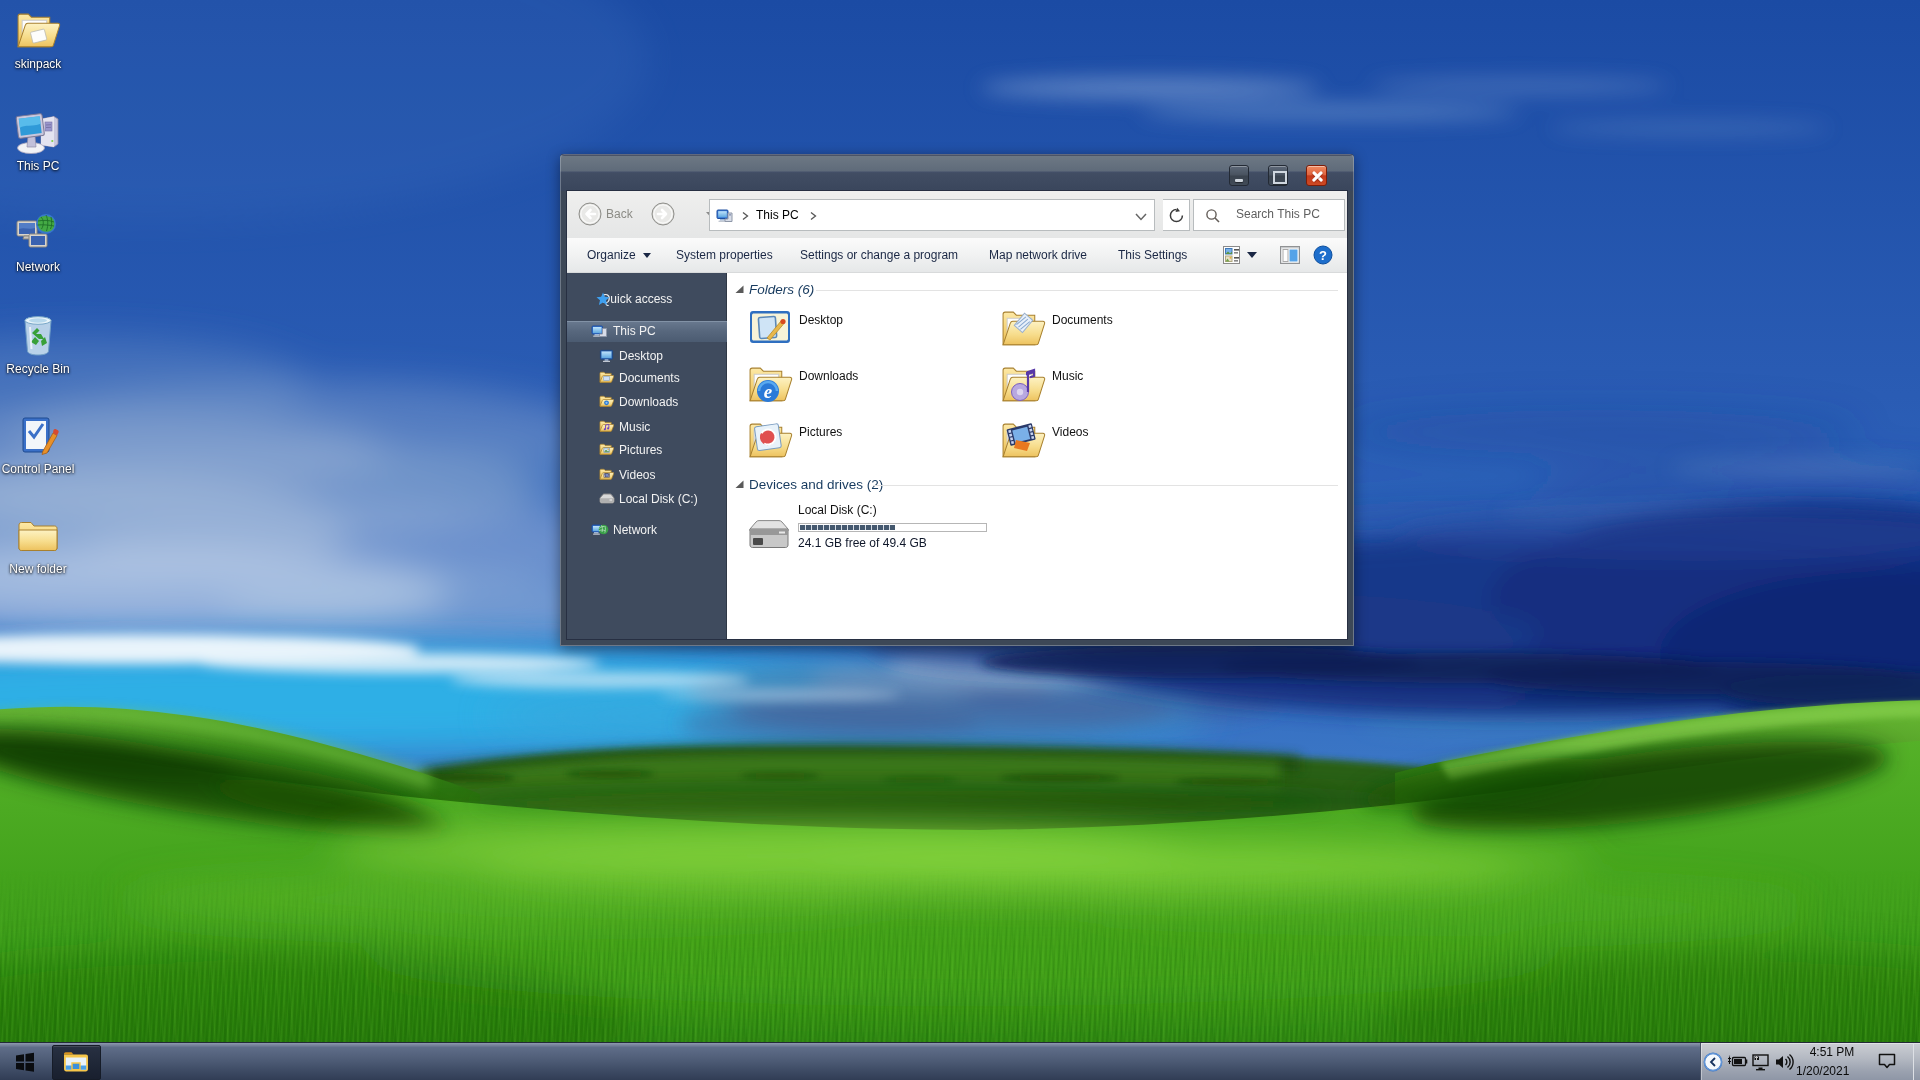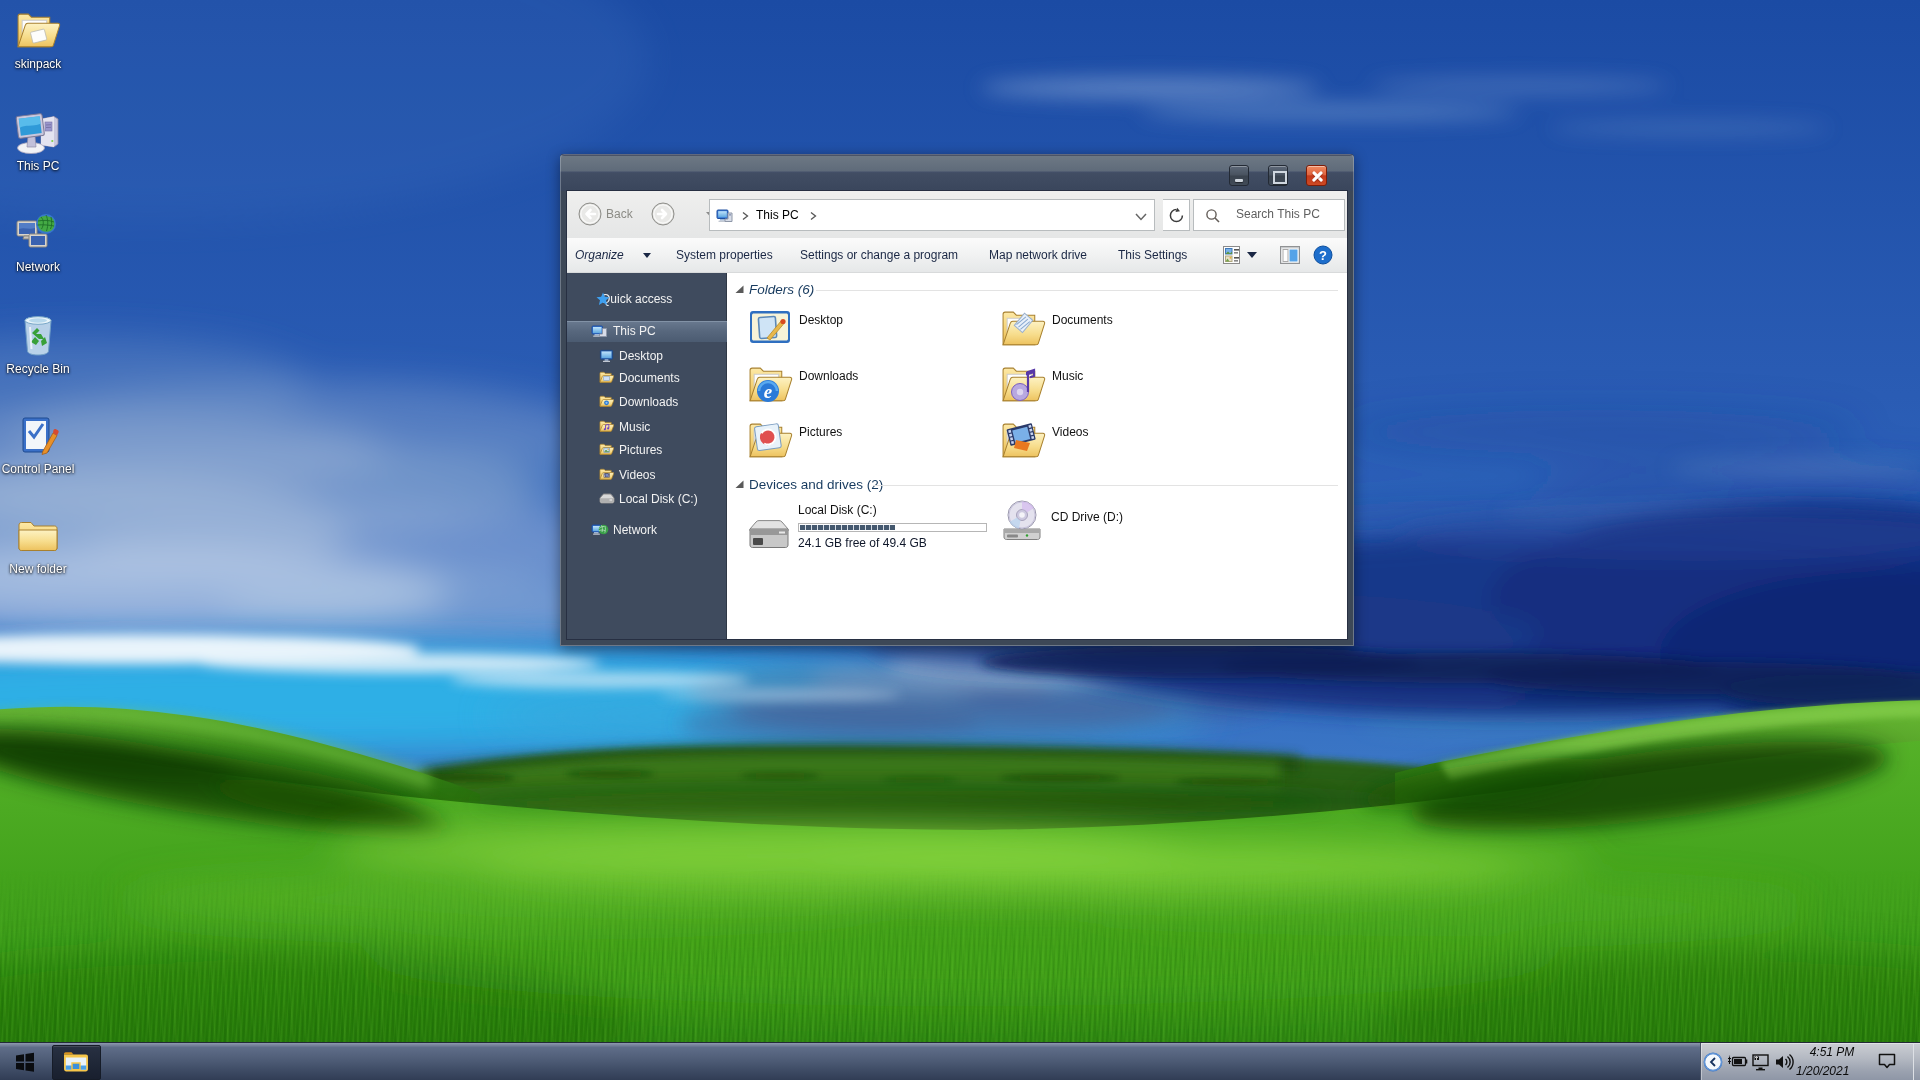--- a/index.html
+++ b/index.html
@@ -1,20 +1,20 @@
 <!DOCTYPE html>
 <html><head>
 <meta charset="utf-8">
 <style>
 html,body{margin:0;padding:0;width:1920px;height:1080px;overflow:hidden;background:#2e8a10;font-family:"Liberation Sans",sans-serif;}
 #wall{position:absolute;left:0;top:0;width:1920px;height:1080px;}
 .dicon{position:absolute;width:90px;text-align:center;color:#fff;font-size:12px;}
 .dicon .lab{margin-top:3px;text-shadow:0 1px 3px rgba(0,0,0,.9),0 0 2px rgba(0,0,0,.7);}
 .dicon svg{display:block;margin:0 auto;}
-#taskbar{position:absolute;left:0;top:1042px;width:1920px;height:38px;background:linear-gradient(#8d98ae 0%,#5f6d88 12%,#4c5a74 50%,#3c4962 78%,#313d55 100%);border-top:1px solid #232a38;box-sizing:border-box;font-style:italic;}
+#taskbar{position:absolute;left:0;top:1042px;width:1920px;height:38px;background:linear-gradient(#8d98ae 0%,#5f6d88 12%,#4c5a74 50%,#3c4962 78%,#313d55 100%);border-top:1px solid #232a38;box-sizing:border-box;}
 #win{position:absolute;left:560px;top:154px;width:794px;height:492px;background:#3d4857;border-radius:4px 4px 0 0;box-shadow:0 3px 14px rgba(0,0,0,.45);}
 #win *{box-sizing:border-box;}
 #titlebar{position:absolute;left:0;top:0;width:794px;height:37px;border-radius:4px 4px 0 0;background:linear-gradient(180deg,#272e49 0,#272e49 1px,#6d7884 2px,#5f6b7a 17px,#44506a 18px,#414d63 19px,#3a465c 37px);}
 .cbtn{position:absolute;top:11px;width:20px;height:21px;border-radius:3px;border:1px solid #232a35;background:linear-gradient(#5d6878 0%,#48525f 48%,#3a434e 52%,#414b58 100%);box-shadow:inset 0 1px 0 rgba(255,255,255,.32);}
 #btnmin{left:669px;}
 #btnmax{left:708px;}
 #btnclose{left:746px;width:21px;background:linear-gradient(#f08a60 0%,#e06540 45%,#c43a1c 52%,#cc4a24 100%);border-color:#7e1d08;box-shadow:inset 0 1px 0 rgba(255,255,255,.45);}
 #btnmin::after{content:"";position:absolute;left:5px;top:13px;width:8px;height:3px;border-radius:1px;background:#cfd6de;box-shadow:0 1px 1px rgba(0,0,0,.5);}
 #btnmax::after{content:"";position:absolute;left:4px;top:5px;width:10px;height:9px;border:2px solid #cfd6de;box-shadow:0 1px 1px rgba(0,0,0,.4);}
 #btnclose::before{content:"";position:absolute;left:4px;top:8.5px;width:13px;height:3.2px;border-radius:1px;background:#fff;transform:rotate(45deg);box-shadow:0 1px 1px rgba(120,20,0,.4);}
@@ -285,21 +285,21 @@
   </div>
   <div style="position:absolute;left:626px;top:8px;width:152px;height:32px;background:#fff;border:1px solid #b8bcbe;">
    <svg style="position:absolute;left:11px;top:8px" width="16" height="16" viewBox="0 0 16 16">
     <circle cx="6.5" cy="6.5" r="4.6" fill="none" stroke="#635d58" stroke-width="1.4"></circle>
     <path d="M10,10 L14,14" stroke="#635d58" stroke-width="1.6"></path>
    </svg>
    <div style="position:absolute;left:42px;top:7px;font-size:12px;color:#5f5f5f;">Search This PC</div>
   </div>
  </div>
  <div id="toolbar">
-  <span class="tbi" style="left:8px;font-style:italic;">Organize</span>
+  <span class="tbi" style="left:20px;">Organize</span>
   <svg class="tbi" style="left:76px;top:15px;position:absolute" width="10" height="6">
         <path d="M0,0 L8,0 L4,5 Z" fill="#1a2744"></path>
       </svg>
   <span class="tbi" style="left:109px;">System properties</span>
   <span class="tbi" style="left:233px;">Settings or change a program</span>
   <span class="tbi" style="left:422px;">Map network drive</span>
   <span class="tbi" style="left:551px;">This Settings</span>
   <svg style="position:absolute;left:656px;top:8px" width="40" height="20">
    <rect x="0.5" y="0.5" width="16" height="17" fill="#fdfdfd" stroke="#8a8a8a"></rect>
    <rect x="2.5" y="2.5" width="6.5" height="5.5" fill="#7ab2e8" stroke="#4178b8"></rect>
@@ -510,35 +510,20 @@
     <path d="M4,10 L42,10 L42,16 L4,16 Z" fill="#989898"></path>
     <rect x="7" y="19" width="10" height="7" rx="1" fill="#4a4a4a"></rect>
     <rect x="33" y="12.5" width="6" height="2" fill="#e8e8e8"></rect>
    </svg>
    <div class="glab" style="top:2px;">Local Disk (C:)</div>
    <div id="dbar">
           <div id="dbarfill"></div>
         </div>
    <div style="position:absolute;left:52px;top:35px;font-size:12px;color:#0f172a;white-space:nowrap;">24.1 GB free of 49.4 GB</div>
   </div>
-  <div class="gitem" style="left:272px;top:228px;height:62px;">
-   <svg width="46" height="48" viewBox="0 0 46 48" style="top:-3px">
-    <path d="M5,31 L41,31 L41,39 C41,40.6 40,41.5 38.4,41.5 L7.6,41.5 C6,41.5 5,40.6 5,39 Z" fill="#d0d0d0" stroke="#808080"></path>
-    <path d="M5,31 L41,31 L41,35 L5,35 Z" fill="#a8a8a8"></path>
-    <rect x="8" y="36.5" width="11" height="3" rx="1" fill="#888"></rect>
-    <circle cx="28" cy="37.5" r="1.2" fill="#30a030"></circle>
-    <circle cx="23" cy="17" r="14" fill="#e4e2ee" stroke="#9a98ac"></circle>
-    <circle cx="23" cy="17" r="13" fill="none" stroke="#c8c4dc"></circle>
-    <circle cx="23" cy="17" r="5.5" fill="#cdc9e0" stroke="#a8a4bc"></circle>
-    <circle cx="23" cy="17" r="2.8" fill="#f4f4f8"></circle>
-    <path d="M23,3.5 A13.5,13.5 0 0 1 35,10 L28,14.5 A5,5 0 0 0 23,11.5 Z" fill="#d4baf0" opacity="0.7"></path>
-    <path d="M10.5,24 A13.5,13.5 0 0 0 20,30.5 L21.5,22.3 A5,5 0 0 1 18,19.5 Z" fill="#b8d4f0" opacity="0.7"></path>
-   </svg>
-   <div class="glab" style="top:9px;">CD Drive (D:)</div>
-  </div>
  </div>
 </div>
 <div class="dicon" style="left:-7px;top:8px;">
  <svg width="46" height="46" viewBox="0 0 45 45">
       <use href="#folder45"></use>
       <rect x="16" y="22" width="14" height="11" rx="1" fill="#fdfdfb" stroke="#b8b8b0" stroke-width="0.7" transform="rotate(-14 23 27)"></rect>
     </svg>
  <div class="lab">skinpack</div>
 </div>
 <div class="dicon" style="left:-7px;top:110px;">

